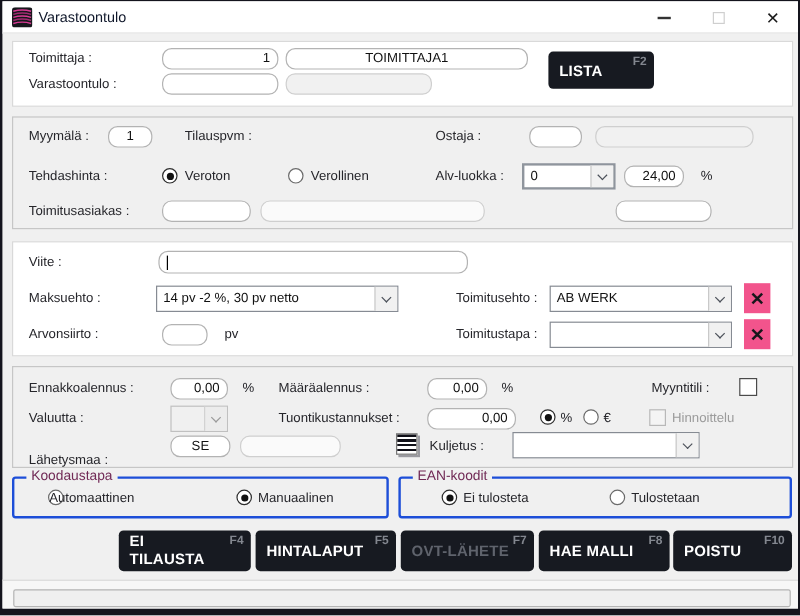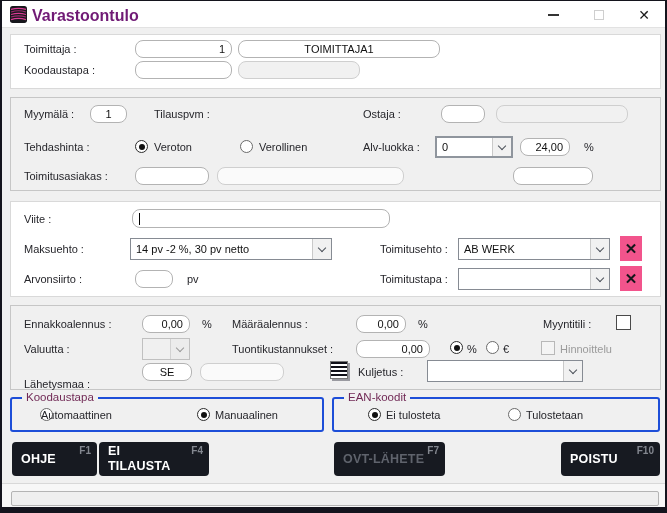--- a/index.html
+++ b/index.html
@@ -7,21 +7,21 @@
   .window{
     position:relative;width:667px;height:513px;margin:0 auto;
     background:#f0f0f0;
     border-left:2px solid #14141d;border-right:2px solid #14141d;
     border-top:1px solid #14141d;border-bottom:6px solid #14141d;
     font-family:"Liberation Sans",sans-serif;color:#222;overflow:hidden;
   }
   .abs{position:absolute;}
   
   .titlebar{position:absolute;top:0;left:0;right:0;height:27px;background:#ffffff;border-bottom:1px solid #e2e2e2;}
-  .title-text{position:absolute;left:30px;top:6px;font-size:16px;font-weight:700;color:#701a75;}
+  .title-text{position:absolute;left:30px;top:6px;font-size:12px;font-weight:400;color:#0f172a;}
   .winbtn{position:absolute;top:0;width:34px;height:27px;display:flex;align-items:center;justify-content:center;}
   .min-dash{width:11px;height:2px;background:#333;}
   .max-square{width:10px;height:10px;border:1px solid #cfcfcf;background:#fff;}
   .close-x{font-size:14px;color:#1a1a1a;line-height:1;}
   
   .lab{position:absolute;font-size:11px;color:#26262b;white-space:nowrap;}
   .lab.dim{color:#9b9b9b;}
   
   .panel{position:absolute;border:1px solid #c9c9c9;}
   .panel.white{background:#ffffff;border-color:#d9d9d9;}
@@ -98,23 +98,27 @@
       </span>
     <span class="winbtn" style="left:625px;">
         <span class="close-x">✕</span>
       </span>
   </div>
 
   <div class="panel white" style="left:8px;top:33px;width:651px;height:55px;"></div>
   <span class="lab" style="left:22px;top:42px;">Toimittaja :</span>
   <div class="field num" style="left:133px;top:39px;width:97px;">1</div>
   <div class="field" style="left:236px;top:39px;width:202px;">TOIMITTAJA1</div>
-  <span class="lab" style="left:22px;top:63px;">Koodaustapa :</span>
+  <span class="lab" style="left:22px;top:63px;">Varastoontulo :</span>
   <div class="field" style="left:133px;top:60px;width:97px;"></div>
   <div class="field dis" style="left:236px;top:60px;width:122px;"></div>
+  <div class="dbtn" style="left:455px;top:42px;width:88px;height:31px;">
+    <span class="lbl">LISTA</span>
+    <span class="fkey">F2</span>
+  </div>
 
   <div class="panel gray" style="left:8px;top:96px;width:651px;height:94px;"></div>
   <span class="lab" style="left:22px;top:107px;">Myymälä :</span>
   <div class="field ctr" style="left:88px;top:104px;width:37px;">1</div>
   <span class="lab" style="left:152px;top:107px;">Tilauspvm :</span>
   <span class="lab" style="left:361px;top:107px;">Ostaja :</span>
   <div class="field" style="left:439px;top:104px;width:44px;"></div>
   <div class="field dis" style="left:494px;top:104px;width:132px;"></div>
 
   <span class="lab" style="left:22px;top:140px;">Tehdashinta :</span>
@@ -221,32 +225,36 @@
   <span class="lab" style="left:213px;top:408px;">Manuaalinen</span>
 
   <div class="gbox" style="left:330px;top:396px;width:328px;height:35px;">
     <span class="legend">EAN-koodit</span>
   </div>
   <span class="radio checked" style="left:366px;top:407px;"></span>
   <span class="lab" style="left:384px;top:408px;">Ei tulosteta</span>
   <span class="radio" style="left:506px;top:407px;"></span>
   <span class="lab" style="left:524px;top:408px;">Tulostetaan</span>
 
-  <div class="dbtn" style="left:10px;top:441px;width:85px;">
-    <span class="lbl">OHJE</span>
-    <span class="fkey">F1</span>
-  </div>
   <div class="dbtn two" style="left:97px;top:441px;width:110px;">
     <span class="lbl">EI TILAUSTA</span>
     <span class="fkey">F4</span>
   </div>
+  <div class="dbtn" style="left:211px;top:441px;width:117px;">
+    <span class="lbl">HINTALAPUT</span>
+    <span class="fkey">F5</span>
+  </div>
   <div class="dbtn dis" style="left:332px;top:441px;width:111px;">
     <span class="lbl">OVT-LÄHETE</span>
     <span class="fkey">F7</span>
   </div>
+  <div class="dbtn" style="left:447px;top:441px;width:109px;">
+    <span class="lbl">HAE MALLI</span>
+    <span class="fkey">F8</span>
+  </div>
   <div class="dbtn" style="left:559px;top:441px;width:99px;">
     <span class="lbl">POISTU</span>
     <span class="fkey">F10</span>
   </div>
 
   <div class="status-strip"></div>
   <div class="status-inner"></div>
 
 </div>
 

